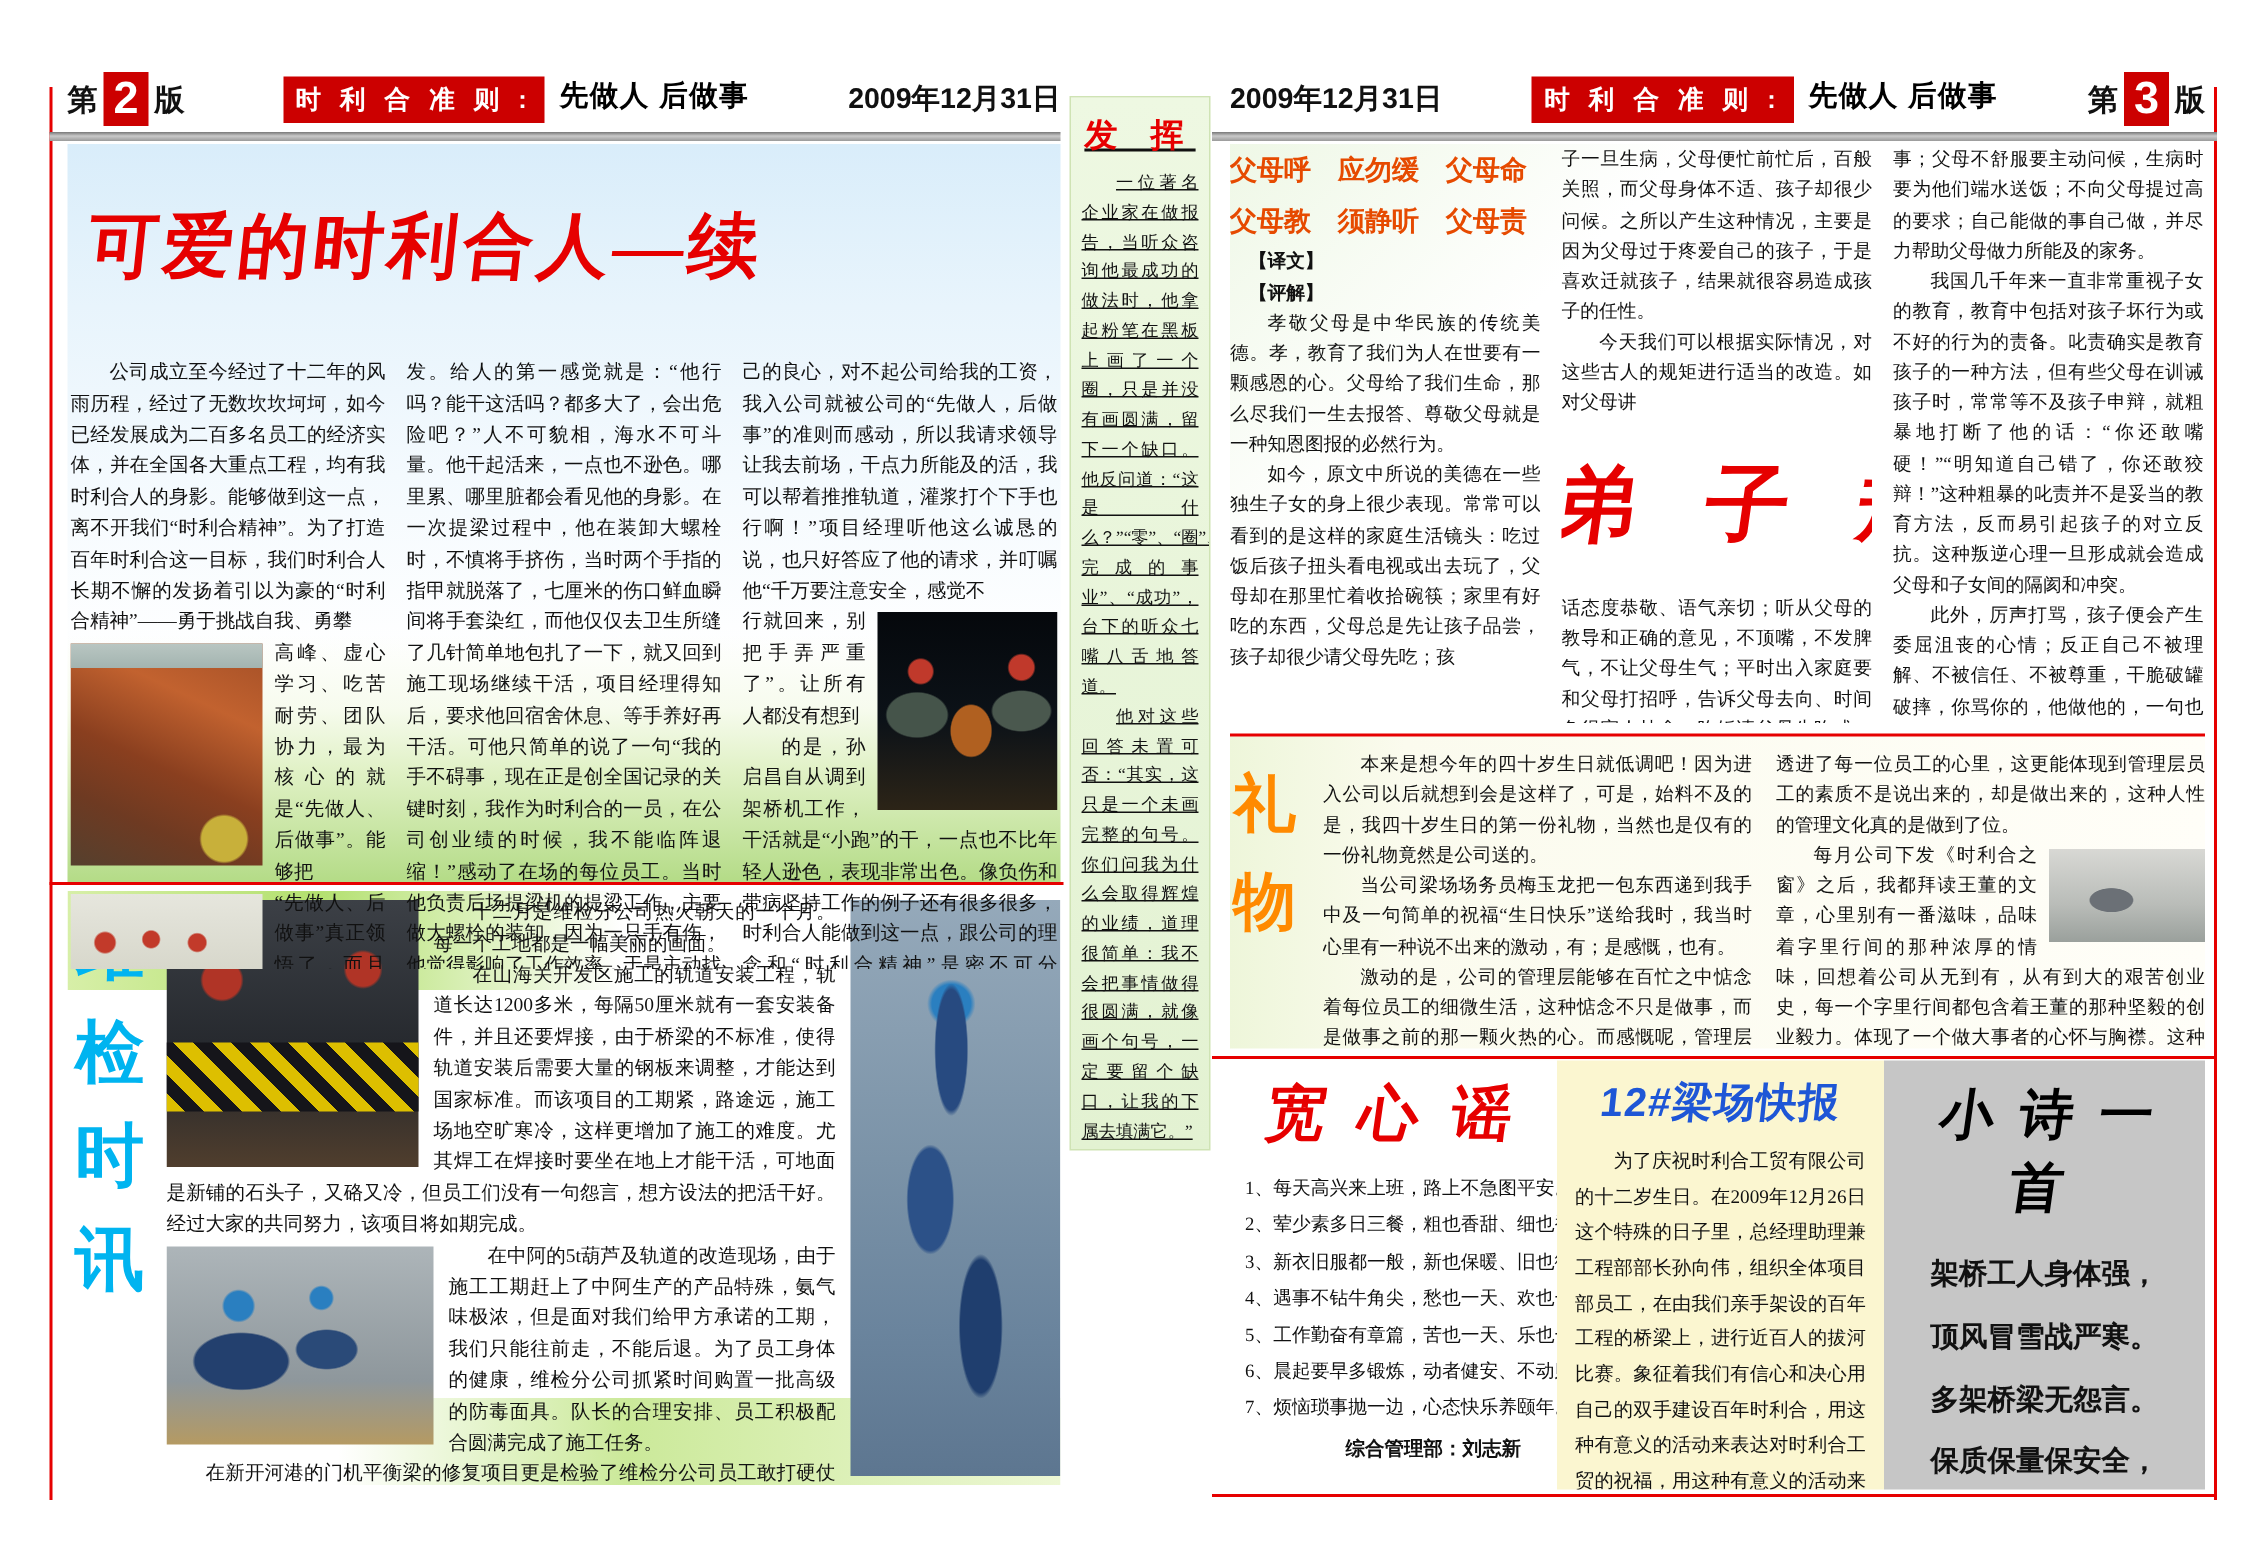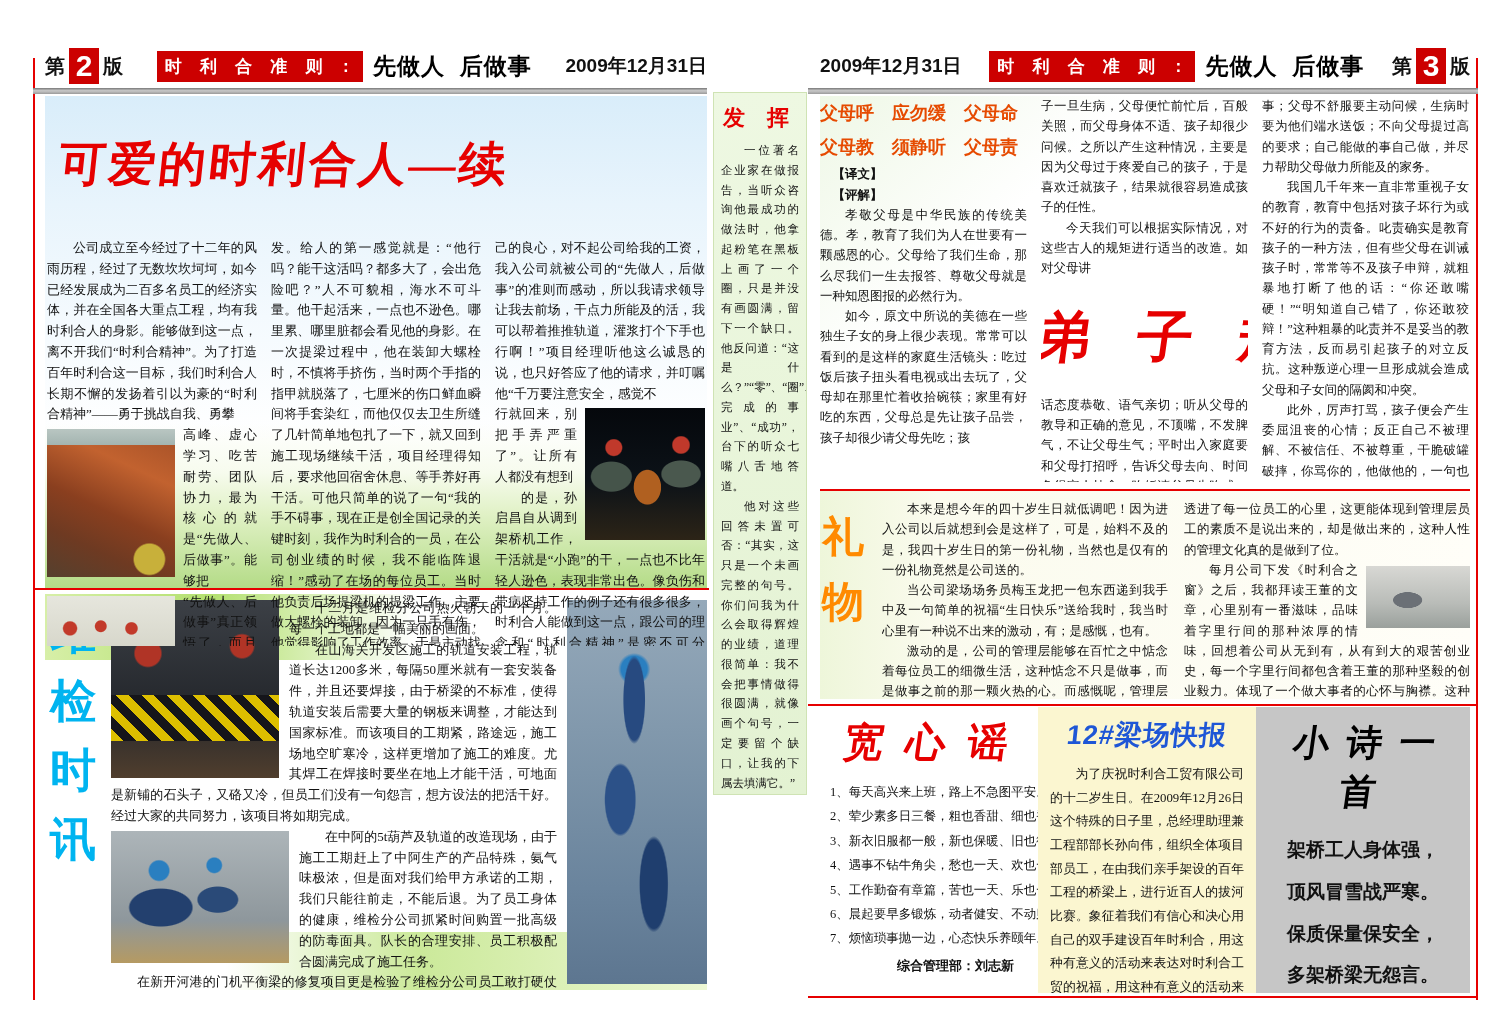--- a/index.html
+++ b/index.html
@@ -8,23 +8,23 @@
 
   
   .edge-left{position:absolute;left:33px;top:58px;width:2px;height:942px;background:#e60000;}
   .edge-right{position:absolute;left:1476px;top:58px;width:2px;height:942px;background:#e60000;}
   .rule-red{position:absolute;background:#e60000;}
 
   
   .pg-header{position:absolute;display:flex;align-items:center;justify-content:space-between;height:40px;}
   .badge-wrap{display:flex;align-items:center;gap:4px;font-family:"Liberation Sans",sans-serif;font-weight:bold;font-size:20px;}
   .num-badge{display:inline-block;width:30px;height:36px;background:#cc0000;color:#fff;font-size:30px;font-weight:bold;text-align:center;line-height:36px;font-family:"Liberation Sans",sans-serif;}
-  .motto{display:flex;align-items:flex-start;gap:10px;font-family:Liberation Mono, monospace;}
+  .motto{display:flex;align-items:flex-start;gap:10px;font-family:Liberation Sans, sans-serif;}
   .motto-box{background:#cc0000;color:#fff;font-weight:bold;font-size:17px;letter-spacing:4px;padding:4px 8px;}
-  .motto-text{font-weight:bold;font-size:23px;color:#000;letter-spacing:1px;}
+  .motto-text{font-weight:bold;font-size:19px;color:#000;letter-spacing:1px;}
   .hdr-date{font-weight:bold;font-size:19px;font-family:"Liberation Sans",sans-serif;}
   .rule-double{position:absolute;height:6px;background:linear-gradient(180deg,#777 0%,#c9c9c9 45%,#9a9a9a 100%);}
 
   
   .main-article{position:absolute;left:45px;top:96px;width:662px;height:492px;
      background:linear-gradient(180deg,#d9edfa 0%,#e8f4fc 22%,#f4fafe 45%,rgba(255,255,255,0) 70%);}
   .main-article .grass{position:absolute;left:0;right:0;bottom:0;height:165px;pointer-events:none;
      background:linear-gradient(to top, rgba(118,190,36,.55) 0%, rgba(168,216,92,.35) 45%, rgba(200,230,140,.15) 70%, transparent 100%);}
   .ma-title{position:relative;z-index:2;color:#e60000;font-size:47px;font-weight:bold;letter-spacing:3px;
      transform:skewX(-6deg);padding:6px 0 2px 14px;white-space:nowrap;font-family:"Liberation Serif",serif;}
@@ -47,23 +47,23 @@
      linear-gradient(180deg,#e6e6dd 0%,#d3d3c6 60%,#8d9a80 61%,#75845f 100%);}
   .phC{float:right;width:120px;height:132px;margin:4px 0 4px 8px;background:
      radial-gradient(ellipse at 52% 60%, #b06020 0 15%, rgba(0,0,0,0) 16%),
      radial-gradient(circle at 24% 30%, #c0392b 0 6%, transparent 7%),
      radial-gradient(circle at 80% 28%, #c0392b 0 6%, transparent 7%),
      radial-gradient(ellipse at 22% 52%, #45544a 0 15%, transparent 16%),
      radial-gradient(ellipse at 80% 50%, #4a584e 0 14%, transparent 15%),
      linear-gradient(180deg,#05080c 0%,#0c1218 55%,#2c2417 100%);}
 
   
-  .fahui{position:absolute;left:713px;top:92px;width:94px;height:703px;box-sizing:border-box;
+  .fahui{position:absolute;left:713px;top:64px;width:94px;height:703px;box-sizing:border-box;
      background:linear-gradient(180deg,#eef8e2 0%,#e3f2d2 100%);border:1px solid #cfe3b4;
-     padding:10px 7px;overflow:hidden;}
+     padding:10px 7px;overflow:hidden;text-decoration:underline;}
   .fahui-title{color:#e60000;font-weight:bold;font-size:22px;text-align:center;letter-spacing:8px;margin-bottom:8px;font-family:"Liberation Sans",sans-serif;}
   .fahui p{margin:0;font-size:11.5px;line-height:1.72;text-align:justify;text-indent:2em;}
   .fahui .sub{font-weight:bold;text-align:center;text-indent:0;margin:4px 0;}
 
   
   .weixun{position:absolute;left:45px;top:594px;width:662px;height:396px;overflow:hidden;}
   .wx-banner{position:absolute;left:0;top:0;width:370px;height:66px;pointer-events:none;
      background:linear-gradient(90deg,#d7efa8 0%,#b3e06e 45%,rgba(255,255,255,0) 100%);}
   .wx-banner2{position:absolute;left:180px;bottom:0;right:0;height:58px;pointer-events:none;
      background:linear-gradient(90deg,rgba(190,230,120,0) 0%,rgba(160,215,70,.55) 40%,rgba(215,238,160,.45) 100%);}
@@ -291,21 +291,21 @@
       <div class="kx-byline">综合管理部：刘志新</div>
     </div>
     <div class="kuaibao">
       <div class="kb-title">12#梁场快报</div>
       <p class="kb-body">为了庆祝时利合工贸有限公司的十二岁生日。在2009年12月26日这个特殊的日子里，总经理助理兼工程部部长孙向伟，组织全体项目部员工，在由我们亲手架设的百年工程的桥梁上，进行近百人的拔河比赛。象征着我们有信心和决心用自己的双手建设百年时利合，用这种有意义的活动来表达对时利合工贸的祝福，用这种有意义的活动来展示我们时利合人的团结、强大、有力！</p>
     </div>
     <div class="poem">
       <div class="poem-title">小 诗 一 首</div>
       <p class="poem-line">架桥工人身体强，</p>
       <p class="poem-line">顶风冒雪战严寒。</p>
+      <p class="poem-line">多架桥梁无怨言。</p>
       <p class="poem-line">保质保量保安全，</p>
-      <p class="poem-line">多架桥梁无怨言。</p>
 
     </div>
   </div>
 
   <div class="rule-red" style="left:808px;top:996px;width:670px;height:2px;"></div>
 
 </div>
 
 </body></html>

